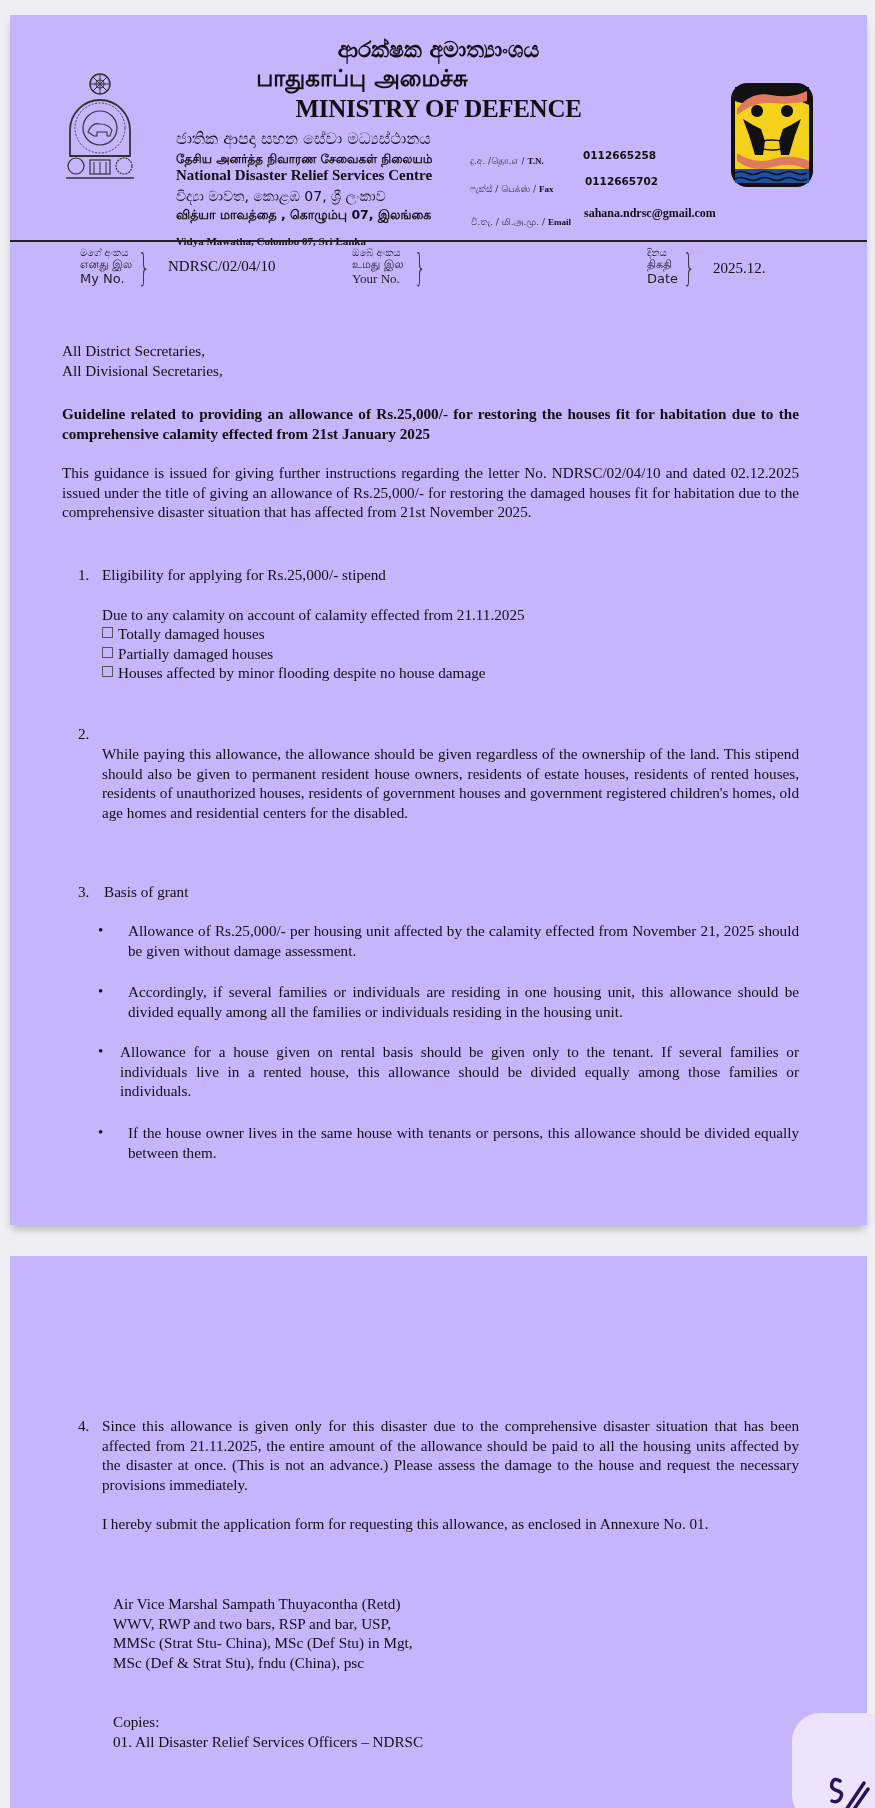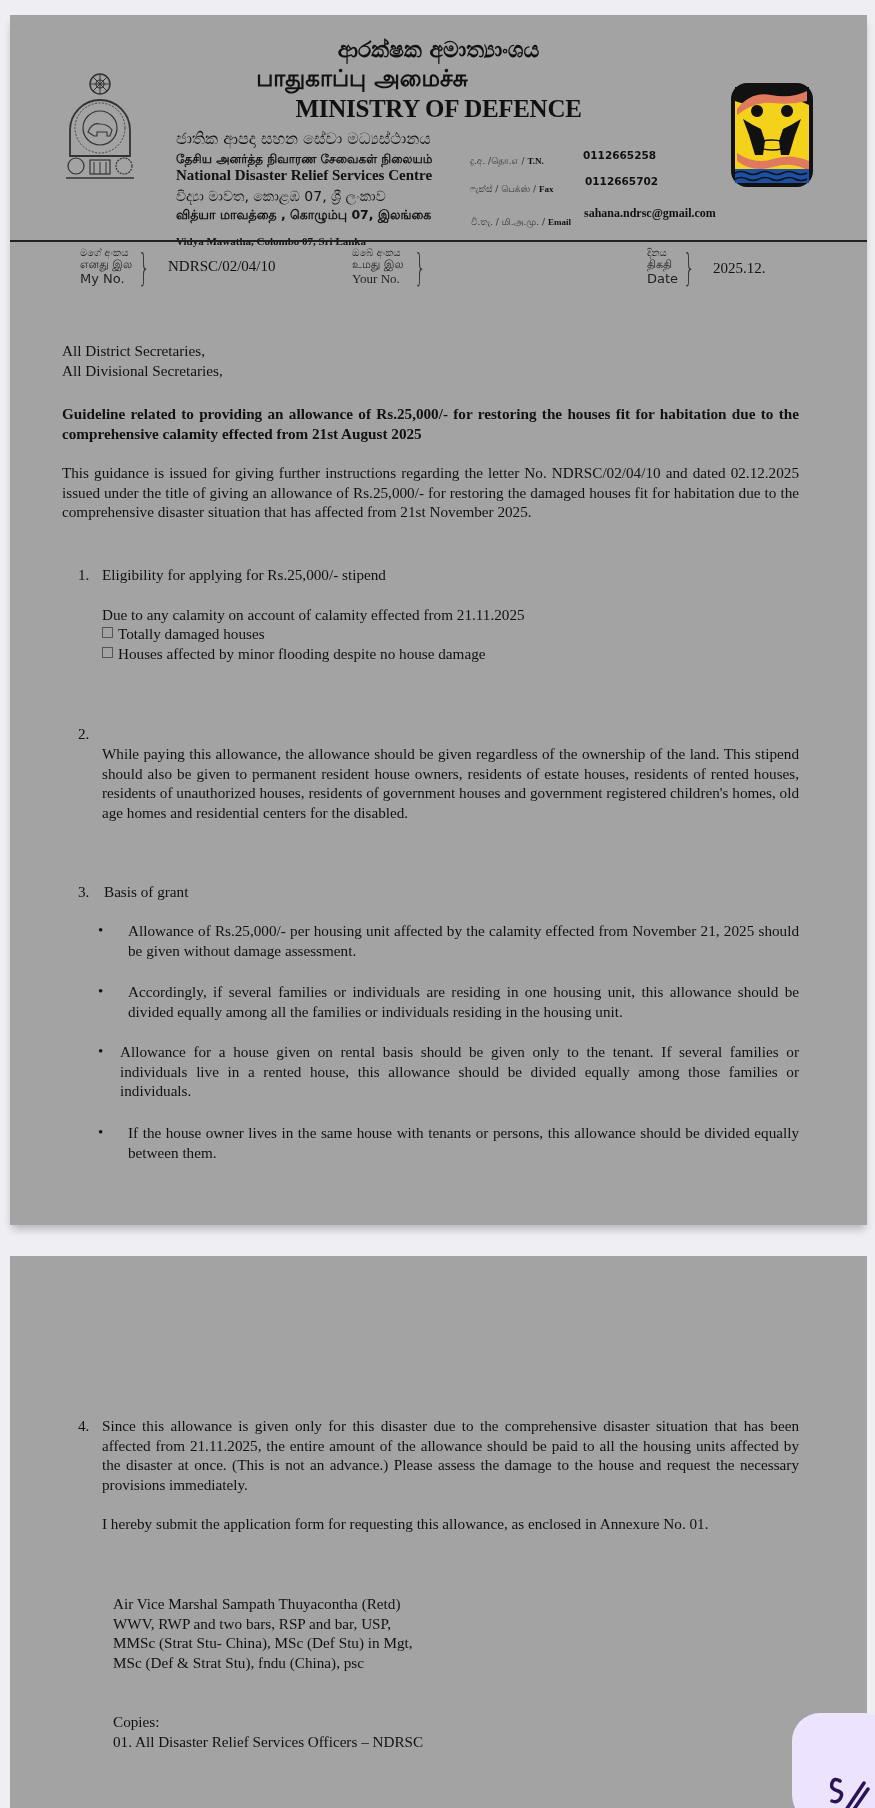--- a/index.html
+++ b/index.html
@@ -5,21 +5,21 @@
   html, body { margin: 0; padding: 0; }
   body {
     width: 875px; height: 1808px; overflow: hidden;
     background: #efeef3;
     font-family: "Liberation Serif", serif;
     color: #111;
     position: relative;
   }
   .page {
     position: absolute; left: 10px; width: 857px;
-    background: #a3a3a3;
+    background: #c4b5fd;
   }
   #page1 { top: 15px; height: 1210px; box-shadow: 0 6px 8px -2px rgba(0,0,0,0.25); }
   #page2 { top: 1256px; height: 560px; }
 
   .abs { position: absolute; }
 
   
   .hdr-si { left: 0; width: 857px; top: 22px; text-align: center; font-family: "DejaVu Sans", sans-serif; font-size: 22px; font-weight: bold; }
   .hdr-ta { left: 0; width: 704px; top: 50px; text-align: center; font-family: "DejaVu Sans", sans-serif; font-size: 23px; font-weight: bold; }
   .hdr-en { left: 0; width: 857px; top: 80px; text-align: center; font-size: 25px; font-weight: bold; letter-spacing: -0.3px; }
@@ -152,30 +152,31 @@
     <div class="en">Date</div>
   </div>
   <div class="abs brace" style="left:673px; top:233px;">}</div>
   <div class="abs ref-val" style="left:703px; top:245px;">2025.12.</div>
 
   <div class="abs txt" style="left:52px; top:326px;">
     <div>All District Secretaries,</div>
     <div>All Divisional Secretaries,</div>
   </div>
 
-  <div class="abs txt bold justify" style="left:52px; top:389px; width:737px;">Guideline related to providing an allowance of Rs.25,000/- for restoring the houses fit for habitation due to the comprehensive calamity effected from 21st August 2025</div>
+  <div class="abs txt bold justify" style="left:52px; top:389px; width:737px;">Guideline related to providing an allowance of Rs.25,000/- for restoring the houses fit for habitation due to the comprehensive calamity effected from 21st January 2025</div>
 
   <div class="abs txt justify" style="left:52px; top:448px; width:737px;">This guidance is issued for giving further instructions regarding the letter No. NDRSC/02/04/10 and dated 02.12.2025 issued under the title of giving an allowance of Rs.25,000/- for restoring the damaged houses fit for habitation due to the comprehensive disaster situation that has affected from 21st November 2025.</div>
 
   <div class="abs txt" style="left:68px; top:550px; width:720px;">
     <span class="num">1.</span>
     <div style="margin-left:24px;">Eligibility for applying for Rs.25,000/- stipend</div>
     <div style="margin-left:24px; margin-top:20px;">
       <div>Due to any calamity on account of calamity effected from 21.11.2025</div>
       <div><span class="checkbox"></span><span>Totally damaged houses</span></div>
+      <div><span class="checkbox"></span><span>Partially damaged houses</span></div>
       <div><span class="checkbox"></span><span>Houses affected by minor flooding despite no house damage</span></div>
     </div>
   </div>
 
   <div class="abs txt" style="left:68px; top:709px; width:721px;">
     <span class="num">2.</span>
     <div class="justify" style="margin-left:24px; margin-top:20px;">While paying this allowance, the allowance should be given regardless of the ownership of the land. This stipend should also be given to permanent resident house owners, residents of estate houses, residents of rented houses, residents of unauthorized houses, residents of government houses and government registered children's homes, old age homes and residential centers for the disabled.</div>
   </div>
 
   <div class="abs txt" style="left:68px; top:867px; width:721px;">

